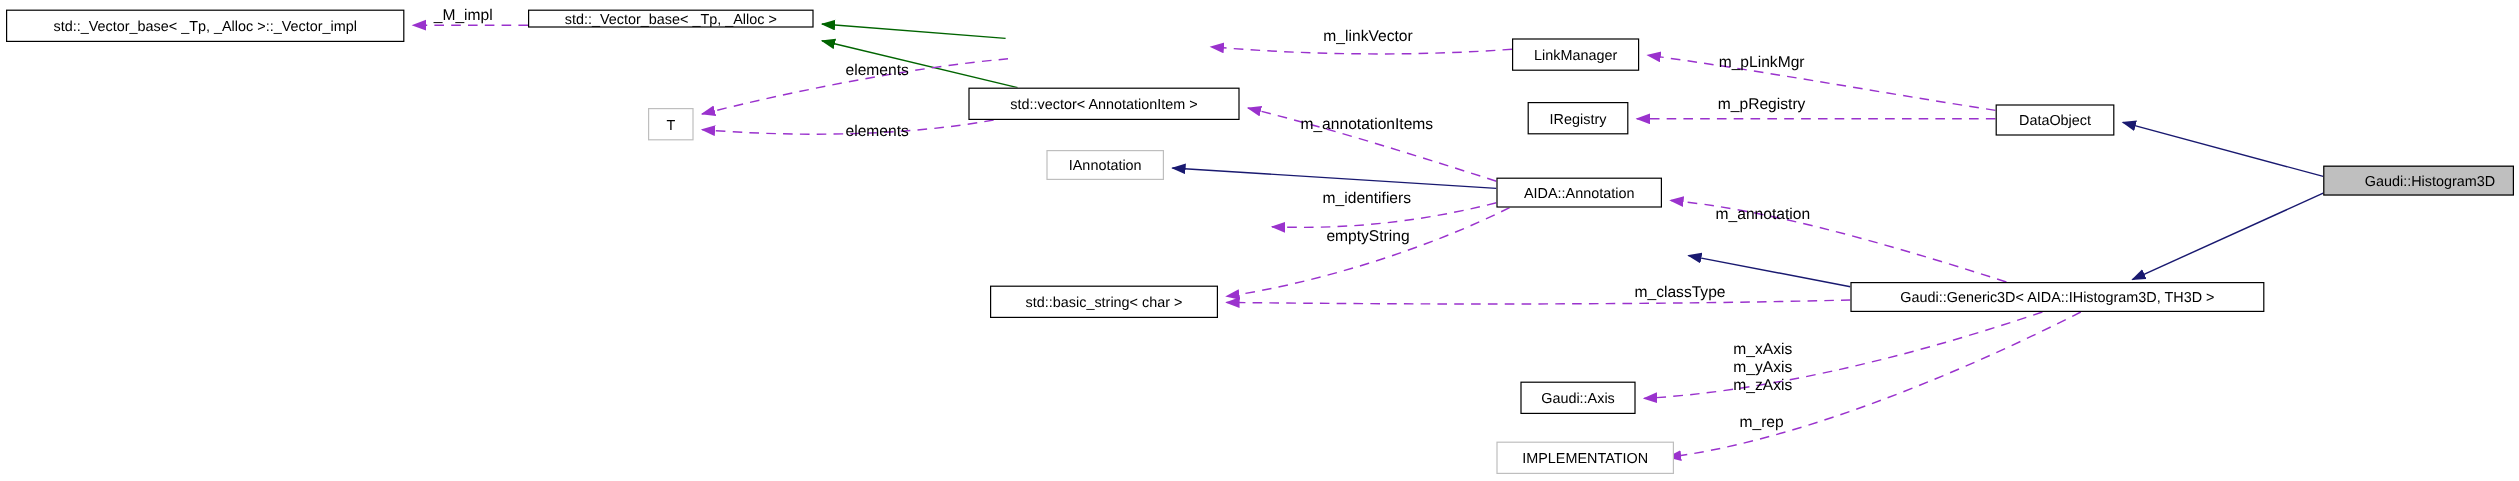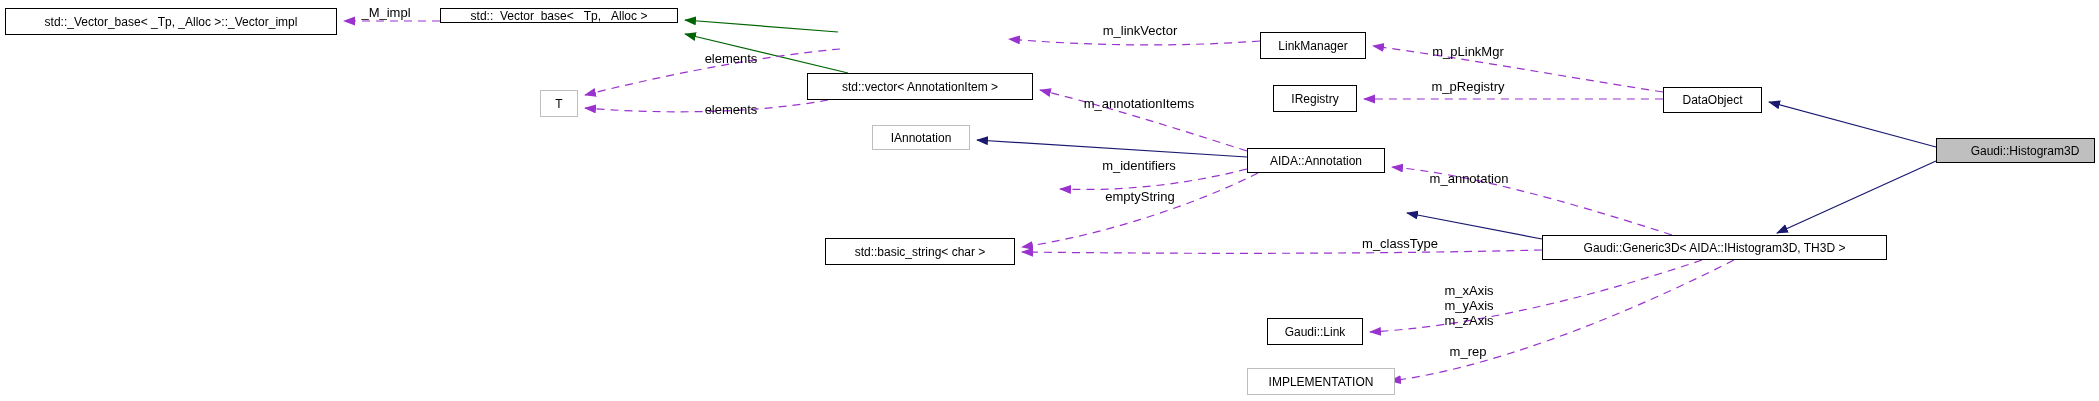--- a/index.html
+++ b/index.html
@@ -98,15 +98,15 @@
     <div class="node undocumented" style="left: 540px; top: 90px; width: 38px; height: 27px;">T</div>
     <div class="node normal" style="left: 807px; top: 73px; width: 226px; height: 27px;">std::vector&lt; AnnotationItem &gt;</div>
     <div class="node undocumented" style="left: 872px; top: 125px; width: 98px; height: 25px;">IAnnotation</div>
     <div class="node normal" style="left: 825px; top: 238px; width: 190px; height: 27px;">std::basic_string&lt; char &gt;</div>
     <div class="node normal" style="left: 1260px; top: 32px; width: 106px; height: 27px;">LinkManager</div>
     <div class="node normal" style="left: 1273px; top: 85px; width: 84px; height: 27px;">IRegistry</div>
     <div class="node normal" style="left: 1663px; top: 87px; width: 99px; height: 26px;">DataObject</div>
     <div class="node normal" style="left: 1247px; top: 148px; width: 138px; height: 25px;">AIDA::Annotation</div>
     <div class="node normal" style="left: 1542px; top: 235px; width: 345px; height: 25px;">Gaudi::Generic3D&lt; AIDA::IHistogram3D, TH3D &gt;</div>
     <div class="node focus" style="left: 1936px; top: 138px; width: 159px; height: 25px;">Gaudi::Histogram3D</div>
-    <div class="node normal" style="left: 1267px; top: 318px; width: 96px; height: 27px;">Gaudi::Link</div>
+    <div class="node normal" style="left: 1267px; top: 318px; width: 96px; height: 27px;">Gaudi::Axis</div>
     <div class="node undocumented" style="left: 1247px; top: 368px; width: 148px; height: 27px;">IMPLEMENTATION</div>
   </div>
 
 </body></html>

